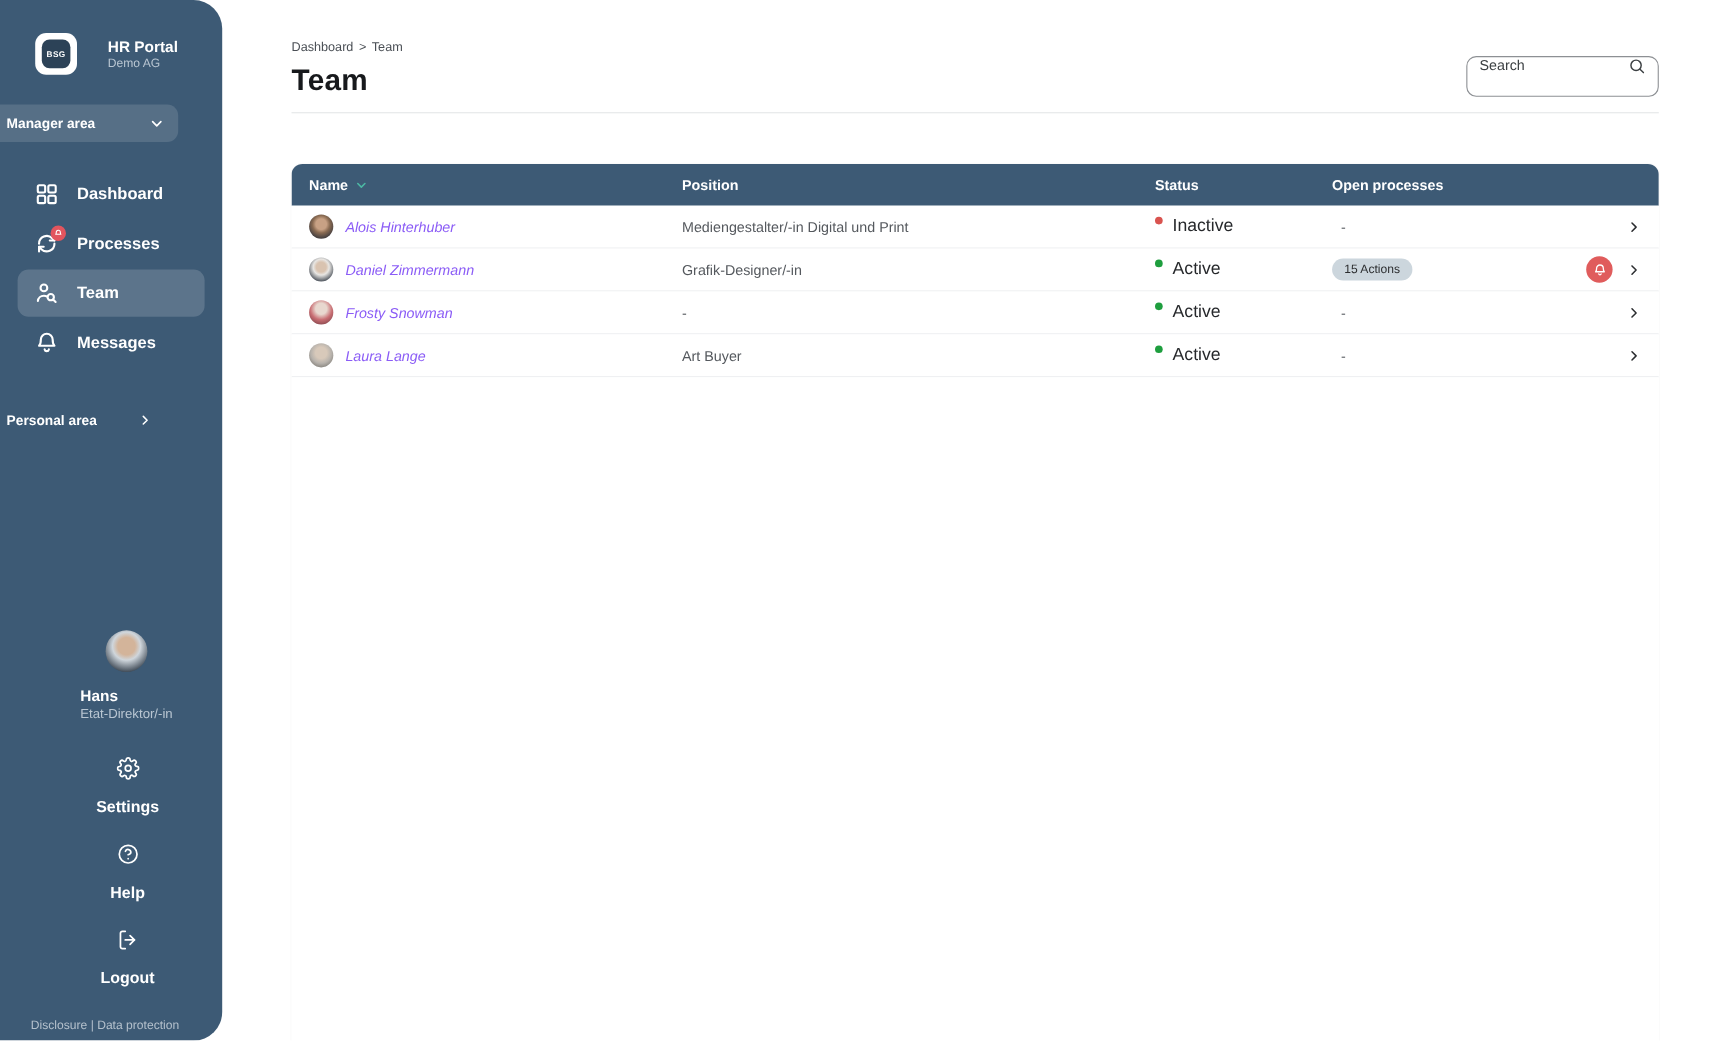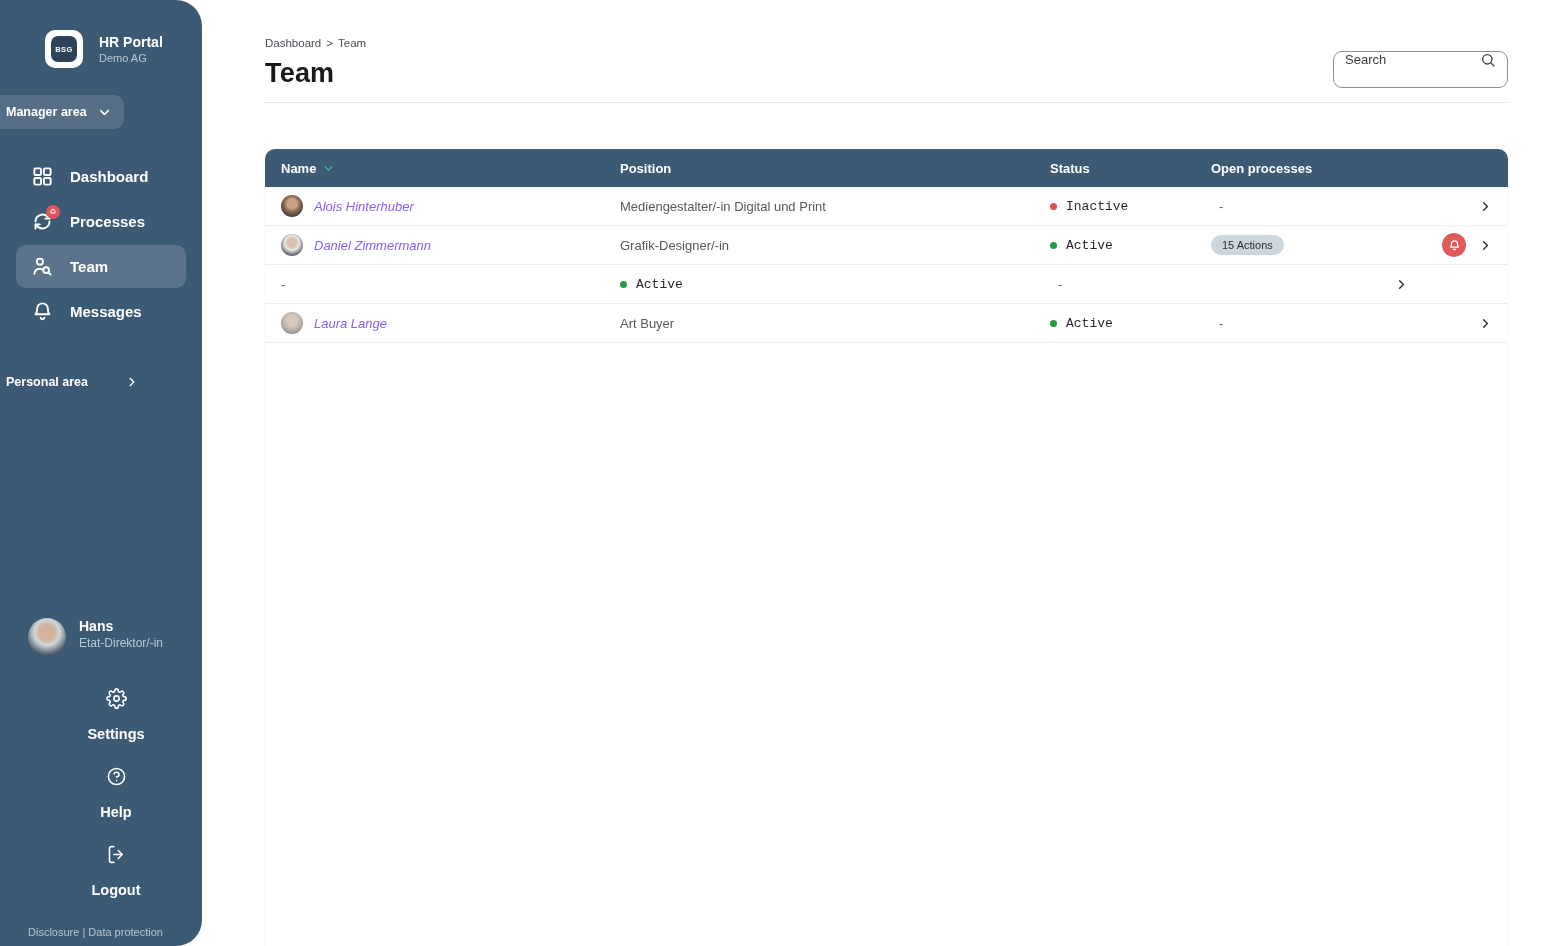--- a/index.html
+++ b/index.html
@@ -15,35 +15,35 @@
 
   
   .sidebar {
     position:absolute; left:0; top:0; bottom:0; width:202px;
     background:#3d5a75;
     border-radius:0 26px 26px 0;
     color:#fff;
     display:flex; flex-direction:column;
     z-index:2;
   }
-  .logo-row { display:flex; align-items:center; gap:16px; padding:30px 0 0 45px; }
+  .logo-row { display:flex; align-items:center; gap:28px; padding:30px 0 0 32px; }
   .logo-outer {
     width:38px; height:38px; background:#fff; border-radius:10px;
     display:flex; align-items:center; justify-content:center; flex:0 0 auto;
   }
   .logo-inner {
     width:26px; height:26px; background:#2c4257; border-radius:7px;
     display:flex; align-items:center; justify-content:center;
     font-size:7.5px; font-weight:bold; color:#fff; letter-spacing:.4px;
   }
   .logo-title { font-size:14px; font-weight:bold; line-height:1.2; }
   .logo-sub { font-size:11px; color:#b9c6d2; margin-top:2px; }
 
   .area-switch {
-    margin-top:27px; width:124px; height:34px;
+    margin-top:27px; width:162px; height:34px;
     background:rgba(255,255,255,.13);
     border-radius:0 10px 10px 0;
     display:flex; align-items:center; justify-content:space-between;
     padding:0 12px 0 6px;
     font-size:12.5px; font-weight:bold; cursor:pointer;
   }
 
   .nav { margin-top:24px; }
   .nav-item {
     display:flex; align-items:center; gap:16px;
@@ -61,21 +61,21 @@
 
   .area-link {
     margin-top:40px; width:151px;
     display:flex; align-items:center; justify-content:space-between;
     padding:0 12px 0 6px;
     font-size:12.5px; font-weight:bold; cursor:pointer;
   }
 
   .sidebar-spacer { flex:1; }
 
-  .user-row { display:flex; gap:13px; padding:0 0 6px 28px; }
+  .user-row { display:flex; align-items:center; gap:13px; padding:0 0 6px 28px;flex-direction:column; }
   .avatar { border-radius:50%; flex:0 0 auto; }
   .avatar-lg { width:38px; height:38px; }
   .av-hans  { background:radial-gradient(circle at 50% 38%, #d3b49a 26%, #cfd6dc 42%, #3f4a56 78%); }
   .user-name { font-size:14px; font-weight:bold; }
   .user-role { font-size:12px; color:#b9c6d2; margin-top:2px; }
 
   .footer-nav { margin-top:14px; }
   .footer-item {
     display:flex; align-items:center; gap:17px;
     padding:12px 0 12px 30px;
@@ -133,21 +133,21 @@
     border-bottom:1px solid #ebedef;
     font-size:13px; cursor:pointer;
   }
   .cell-name { display:flex; align-items:center; gap:11px; font-size:13px; color:#8b5cf6;font-style:italic; }
   .avatar-sm { width:22px; height:22px; }
   .av-alois  { background:radial-gradient(circle at 50% 40%, #c8a184 28%, #8a6b52 46%, #4a4342 72%); }
   .av-daniel { background:radial-gradient(circle at 50% 40%, #d9c3b0 26%, #e8e6e3 42%, #555b63 75%); }
   .av-frosty { background:radial-gradient(circle at 50% 35%, #e8d8cf 28%, #c96f74 55%, #8c4a50 82%); }
   .av-laura  { background:radial-gradient(circle at 50% 40%, #d8c9ba 30%, #b7b2ac 55%, #7d7a74 85%); }
   .cell-pos { color:#55595e; }
-  .cell-status { display:flex; align-items:center; gap:9px; font-size:13px; color:#26282b;font-family:Liberation Mono, monospace; }
+  .cell-status { display:flex; align-items:flex-start; gap:9px; font-size:16px; color:#26282b; }
   .dot { width:7px; height:7px; border-radius:50%; }
   .dot-active { background:#1e9e3e; }
   .dot-inactive { background:#d9534f; }
   .cell-open { color:#5b5f64; padding-left:8px; }
   .pill {
     display:inline-block; background:#ccd6dd; color:#2c2e30;
     font-size:11px; padding:4px 11px; border-radius:11px;
   }
   .cell-actions {
     display:flex; align-items:center; justify-content:flex-end;
@@ -391,20 +391,24 @@
         </button>
         <span class="row-chevron">
           <svg width="15" height="15" viewBox="0 0 24 24" fill="none" stroke="#2b2d30" stroke-width="2.2" stroke-linecap="round" stroke-linejoin="round">
               <polyline points="9 6 15 12 9 18"></polyline>
             </svg>
         </span>
       </div>
     </div>
 
     <div class="grid-cols trow">
+      <div class="cell-name">
+        <span class="avatar avatar-sm av-frosty"></span>
+        <span>Frosty Snowman</span>
+      </div>
       <div class="cell-pos">-</div>
       <div class="cell-status">
         <span class="dot dot-active"></span>
         <span>Active</span>
       </div>
       <div class="cell-open">-</div>
       <div class="cell-actions">
         <span class="row-chevron">
           <svg width="15" height="15" viewBox="0 0 24 24" fill="none" stroke="#2b2d30" stroke-width="2.2" stroke-linecap="round" stroke-linejoin="round">
               <polyline points="9 6 15 12 9 18"></polyline>

